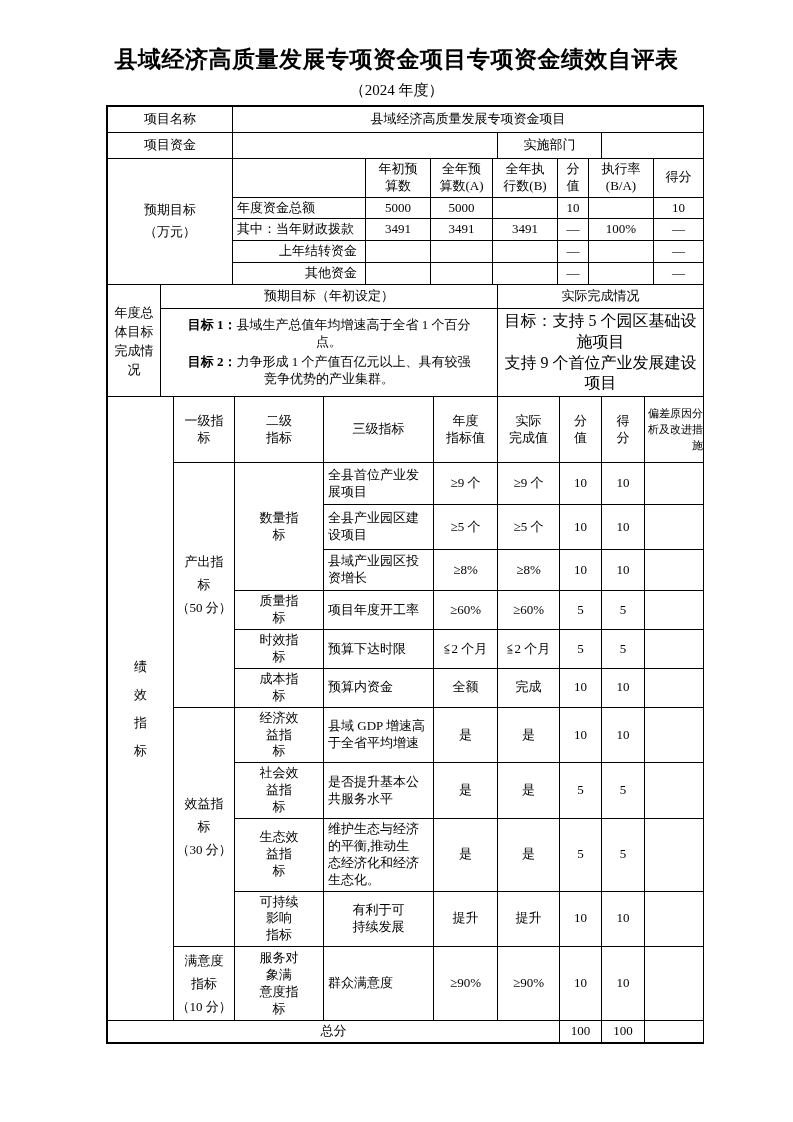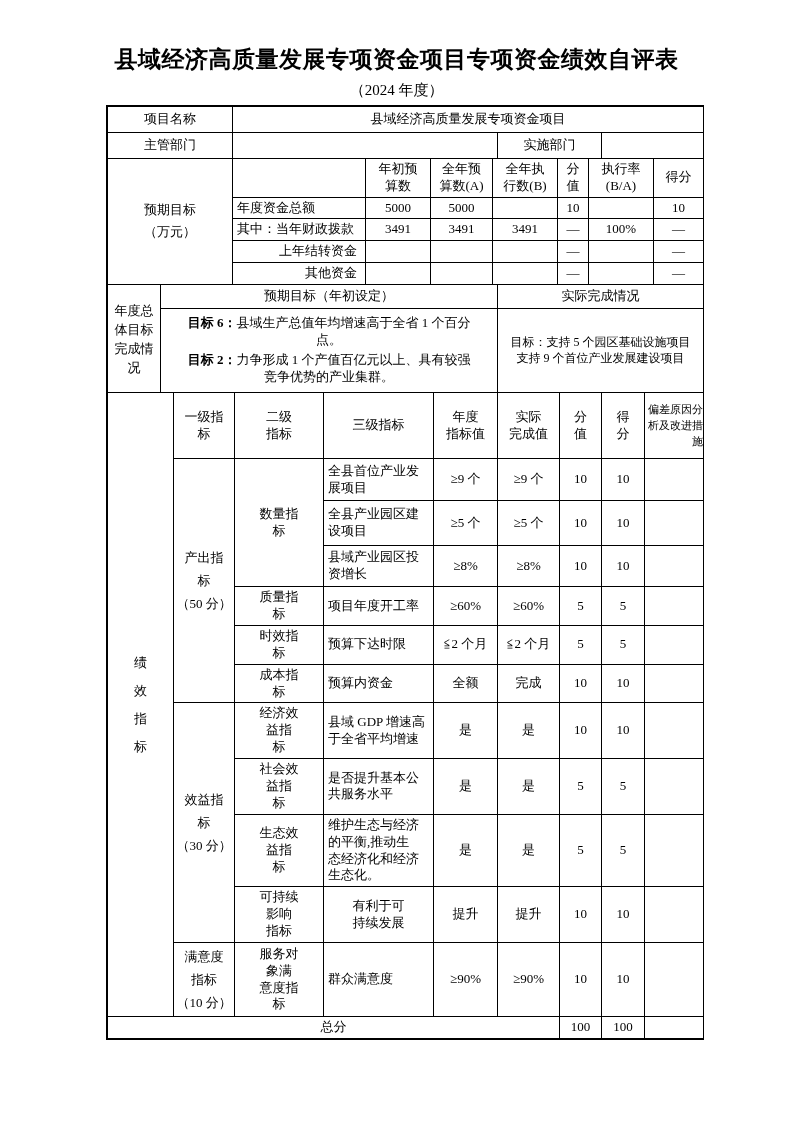--- a/index.html
+++ b/index.html
@@ -30,21 +30,21 @@
   .vlabel { line-height:28px; }           
   .glabel { line-height:19px; padding:2px 1px; } 
   .flabel { line-height:22px; }           
   .l1cell { line-height:23px; padding:2px 1px; }
   .l2cell { padding:2px 20px; }
   .l3cell { text-align:left; padding:2px 4px; }
   .devhead { font-size:11px; padding:1px 0; line-height:1.45;text-align:right; }
   .goalcell { padding:3px 4px; }
   .goalcell p { margin:3px 0; text-align:center; }
   .bold { font-weight:700; }
-  .actualcell { font-size:12px; padding:2px 3px; }
+  .actualcell { font-size:16px; padding:2px 3px; }
 </style>
 </head>
 <body>
 
 <div class="sheet">
   <div class="title">县域经济高质量发展专项资金项目专项资金绩效自评表</div>
   <div class="subtitle">（2024 年度）</div>
 
   <div class="twrap">
 
@@ -54,21 +54,21 @@
           <col style="width:265px">
           <col style="width:104px">
           <col style="width:102px">
         </colgroup>
       <tbody>
           <tr style="height:26px">
         <td>项目名称</td>
         <td colspan="3">县域经济高质量发展专项资金项目</td>
       </tr>
       <tr style="height:26px">
-        <td>主管部门</td>
+        <td>项目资金</td>
         <td></td>
         <td>实施部门</td>
         <td></td>
       </tr>
     </tbody>
       </table>
 
     <table class="t">
       <colgroup>
           <col style="width:125px">
@@ -146,21 +146,21 @@
           <tr style="height:24px">
         <td rowspan="2" class="pre glabel">年度总
 体目标
 完成情
 况</td>
         <td>预期目标（年初设定）</td>
         <td>实际完成情况</td>
       </tr>
       <tr style="height:84px">
         <td class="goalcell">
-          <p class="pre"><span class="bold">目标 6：</span><span>县域生产总值年均增速高于全省 1 个百分
+          <p class="pre"><span class="bold">目标 1：</span><span>县域生产总值年均增速高于全省 1 个百分
 点。</span></p>
           <p class="pre"><span class="bold">目标 2：</span><span>力争形成 1 个产值百亿元以上、具有较强
 竞争优势的产业集群。</span></p>
         </td>
         <td class="pre actualcell">目标：支持 5 个园区基础设施项目
 支持 9 个首位产业发展建设项目</td>
       </tr>
     </tbody>
       </table>
 

